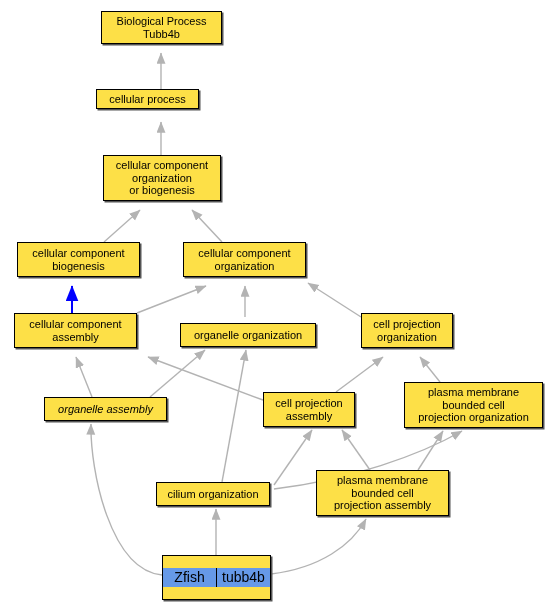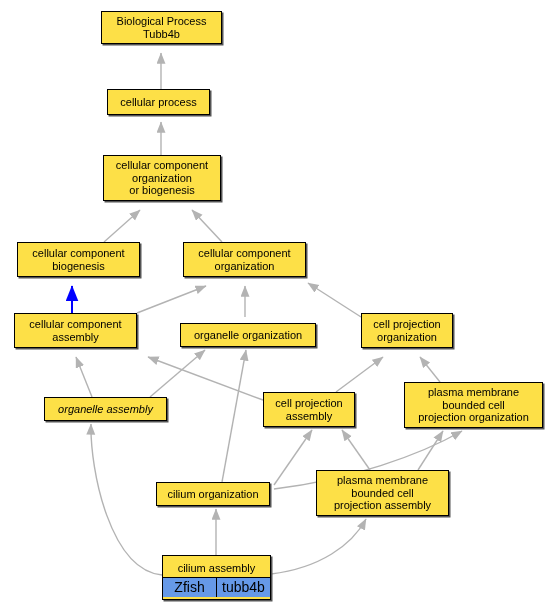--- a/index.html
+++ b/index.html
@@ -104,21 +104,21 @@
         <path d="M 162,575 C 110,570 90,470 91,424" fill="none" stroke="#b3b3b3" stroke-width="1.4" marker-end="url(#arrow-gray)"></path>
         <path d="M 216,555 L 216,509" fill="none" stroke="#b3b3b3" stroke-width="1.4" marker-end="url(#arrow-gray)"></path>
         <path d="M 271,574 C 320,568 352,545 366,519" fill="none" stroke="#b3b3b3" stroke-width="1.4" marker-end="url(#arrow-gray)"></path>
       </g>
   </svg>
   <div id="nodes-group">
       <div class="go-node" style="left: 101px; top: 11px; width: 121px; height: 33px;">
         <div class="go-label">Biological Process
 Tubb4b</div>
       </div>
-      <div class="go-node" style="left: 107px; top: 89px; width: 103px; height: 26px;">
+      <div class="go-node" style="left: 96px; top: 89px; width: 103px; height: 20px;">
         <div class="go-label">cellular process</div>
       </div>
       <div class="go-node" style="left: 103px; top: 155px; width: 118px; height: 46px;">
         <div class="go-label">cellular component
 organization
 or biogenesis</div>
       </div>
       <div class="go-node" style="left: 17px; top: 242px; width: 123px; height: 35px;">
         <div class="go-label">cellular component
 biogenesis</div>
@@ -152,20 +152,19 @@
       </div>
       <div class="go-node" style="left: 156px; top: 482px; width: 114px; height: 24px;">
         <div class="go-label">cilium organization</div>
       </div>
       <div class="go-node" style="left: 316px; top: 470px; width: 133px; height: 46px;">
         <div class="go-label">plasma membrane
 bounded cell
 projection assembly</div>
       </div>
       <div class="go-node has-genes" style="left: 162px; top: 555px; width: 109px; height: 45px;">
-        <div class="go-label">cilium assembly</div>
         <div class="gene-row">
           <div class="gene-cell" style="background: rgb(102, 153, 232);">Zfish</div>
           <div class="gene-cell" style="background: rgb(102, 153, 232);">tubb4b</div>
         </div>
       </div>
     </div>
 </div>
 
 </body></html>

